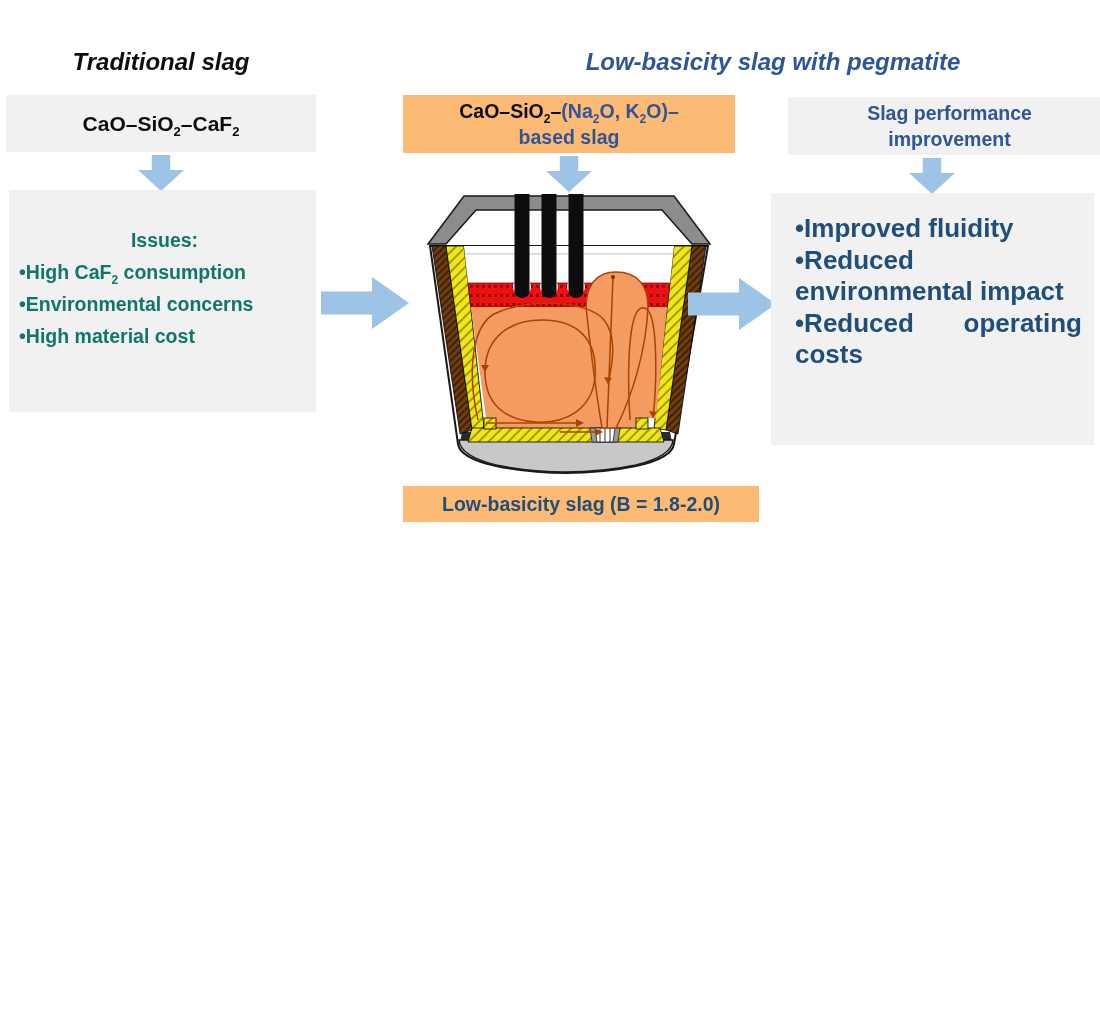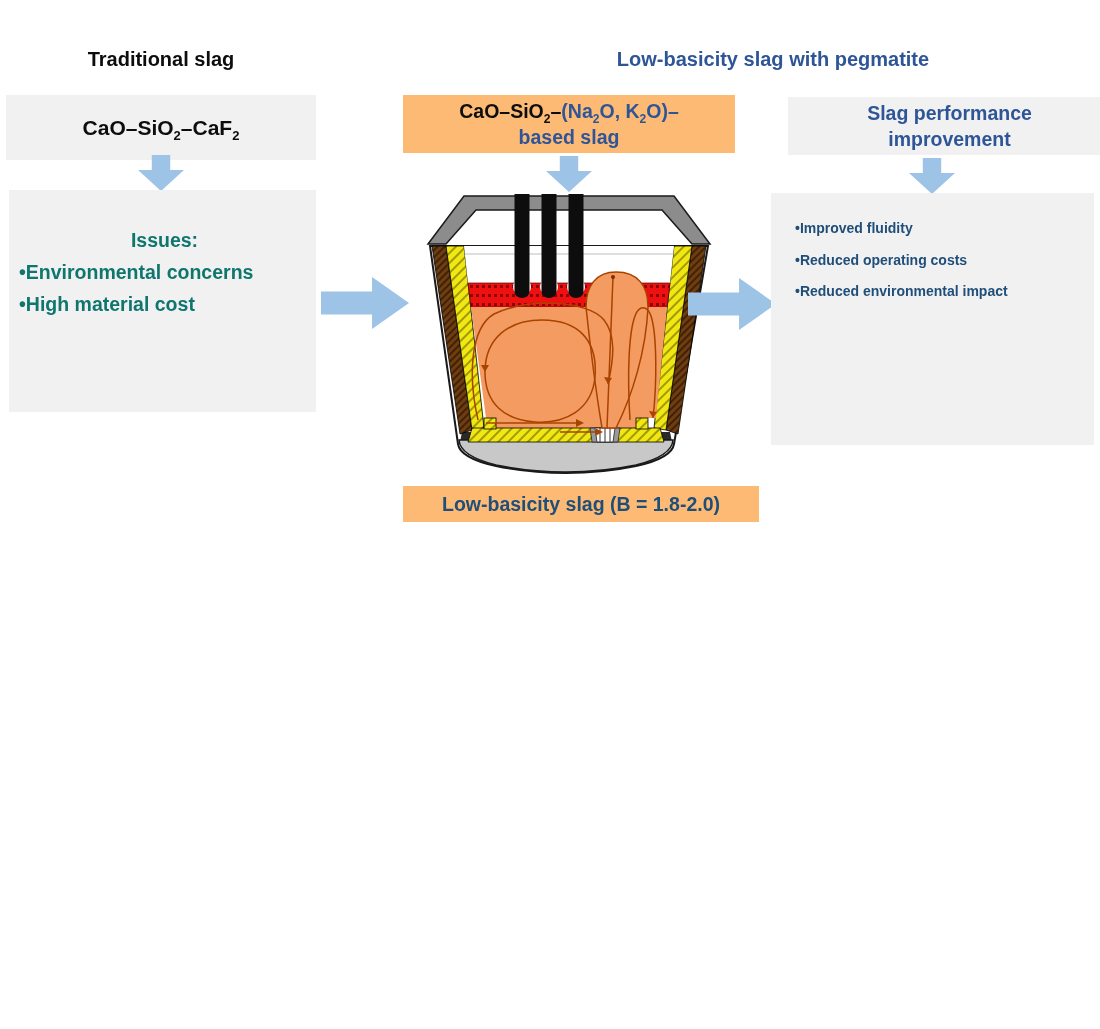--- a/index.html
+++ b/index.html
@@ -13,44 +13,45 @@
   .flexcol{display:flex;flex-direction:column;align-items:center;justify-content:center;}
   .black{color:#0d0d0d;}
   .blue{color:#2e5597;}
   sub{font-size:0.62em;line-height:0;}
   
   .arrow-down{width:46px;height:36px;background:#9dc3e6;
     clip-path:polygon(30% 0,70% 0,70% 42%,100% 42%,50% 100%,0 42%,30% 42%);}
   .arrow-right{width:88px;height:52px;background:#9dc3e6;
     clip-path:polygon(0 28%,58% 28%,58% 0,100% 50%,58% 100%,58% 72%,0 72%);}
   
-  .title{font-size:20px;}
+  .title{font-size:24px;font-style:italic;}
   .formula{font-size:21px;}
   .boxtext{font-size:19.5px;line-height:26px;}
   .issues{font-size:19.5px;line-height:32px;color:#0f766e;padding:34px 6px 0 10px;box-sizing:border-box;}
-  .benefits{font-size:14px;line-height:31.5px;color:#1f4e79;text-align:justify;
+  .benefits{font-size:26px;line-height:31.5px;color:#1f4e79;text-align:justify;
             padding:20px 12px 0 24px;box-sizing:border-box;}
   .basicity{font-size:19.5px;color:#1f4e79;text-align:center;}
   svg{display:block;}
 </style>
 </head>
 <body>
 
 <div class="canvas">
 
   <div class="abs title black center-text" style="left:6px;top:48px;width:310px;">Traditional slag</div>
 
-  <div class="abs box-light flexc formula black" style="left:6px;top:95px;width:310px;height:65px;">
+  <div class="abs box-light flexc formula black" style="left:6px;top:95px;width:310px;height:57px;">
     <span><span>CaO–SiO</span><sub>2</sub><span>–CaF</span><sub>2</sub></span>
   </div>
 
   <div class="abs arrow-down" style="left:138px;top:155px;"></div>
 
   <div class="abs box-light issues" style="left:9px;top:190px;width:307px;height:222px;">
     <div class="center-text">Issues:</div>
+    <div><span>•High CaF</span><sub>2</sub><span> consumption</span></div>
     <div><span>•Environmental concerns</span></div>
     <div><span>•High material cost</span></div>
   </div>
 
   <div class="abs arrow-right" style="left:321px;top:277px;"></div>
 
   <div class="abs title blue center-text" style="left:543px;top:48px;width:460px;">Low-basicity slag with pegmatite</div>
 
   <div class="abs box-med flexcol boxtext black" style="left:403px;top:95px;width:332px;height:58px;">
     <span><span>CaO–SiO</span><sub>2</sub><span>–</span><span class="blue">(Na</span><sub class="blue">2</sub><span class="blue">O, K</span><sub class="blue">2</sub><span class="blue">O)–</span></span>
@@ -146,17 +147,17 @@
   <div class="abs box-med flexc basicity" style="left:403px;top:486px;width:356px;height:36px;">Low-basicity slag (B = 1.8-2.0)</div>
 
   <div class="abs arrow-right" style="left:688px;top:278px;"></div>
 
   <div class="abs box-light flexc boxtext blue center-text" style="left:788px;top:97px;width:323px;height:58px;padding:0 28px;box-sizing:border-box;">Slag performance improvement</div>
 
   <div class="abs arrow-down" style="left:909px;top:158px;"></div>
 
   <div class="abs box-light benefits" style="left:771px;top:193px;width:323px;height:252px;">
     <div><span>•Improved fluidity</span></div>
+    <div><span>•Reduced environmental impact</span></div>
     <div><span>•Reduced operating costs</span></div>
-    <div><span>•Reduced environmental impact</span></div>
   </div>
 
 </div>
 
 </body></html>

